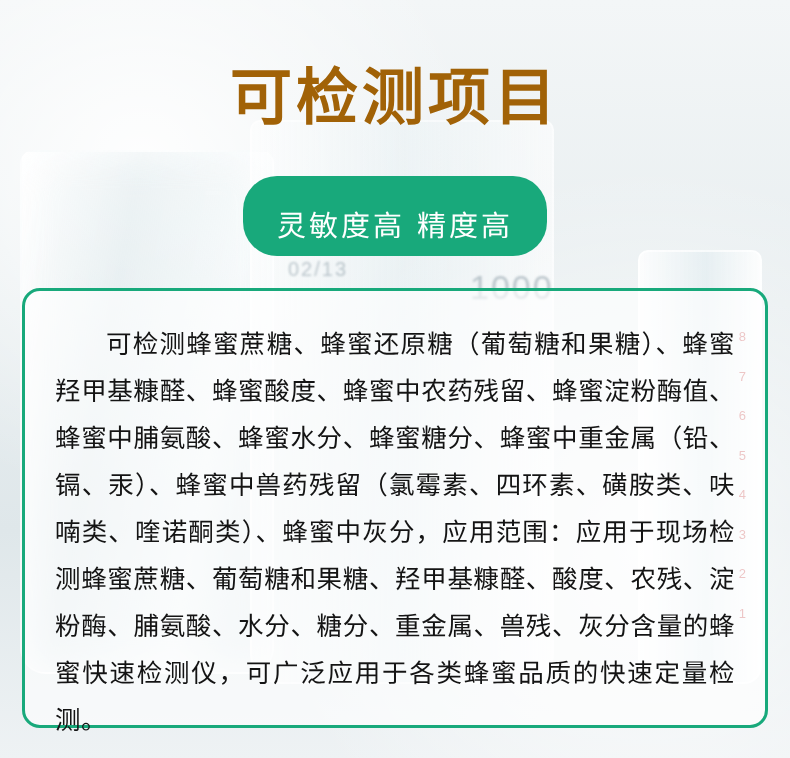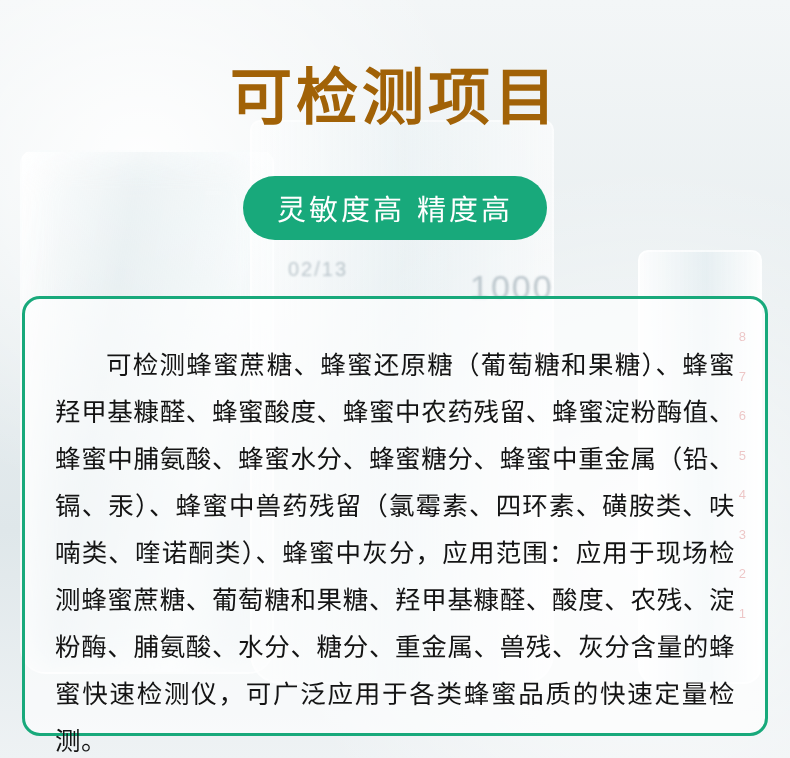--- a/index.html
+++ b/index.html
@@ -115,39 +115,38 @@
     left: 0;
     right: 0;
     display: flex;
     justify-content: center;
   }
   .pill {
     background: #18a97b;
     color: #ffffff;
     font-size: 29px;
     letter-spacing: 3px;
-    padding: 10px 34px 12px 34px;
+    padding: 26px 34px 12px 34px;
     border-radius: 34px;
     font-family: "DejaVu Sans", "Liberation Sans", sans-serif;
     white-space: nowrap;
   }
 
   
   .card {
     position: absolute;
     left: 22px;
     top: 288px;
     width: 746px;
     height: 440px;
     box-sizing: border-box;
     border: 3px solid #18a97b;
     border-radius: 18px;
     background: rgba(255,255,255,0.62);
-    padding: 43px 30px 20px 30px;
-    margin-top: 8px;
+    padding: 30px 30px 20px 30px;
   }
   .card-text {
     font-size: 25.5px;
     line-height: 47px;
     color: #141414;
     text-align: justify;
     text-indent: 2em;
     font-family: "DejaVu Sans", "Liberation Sans", sans-serif;
     letter-spacing: 0.5px;
     white-space: pre-wrap;

